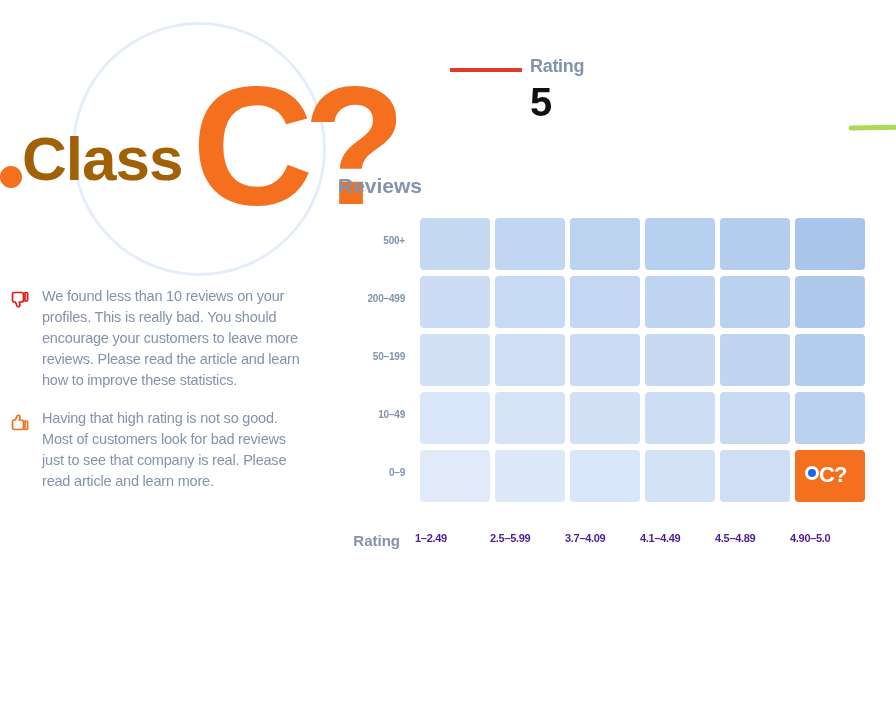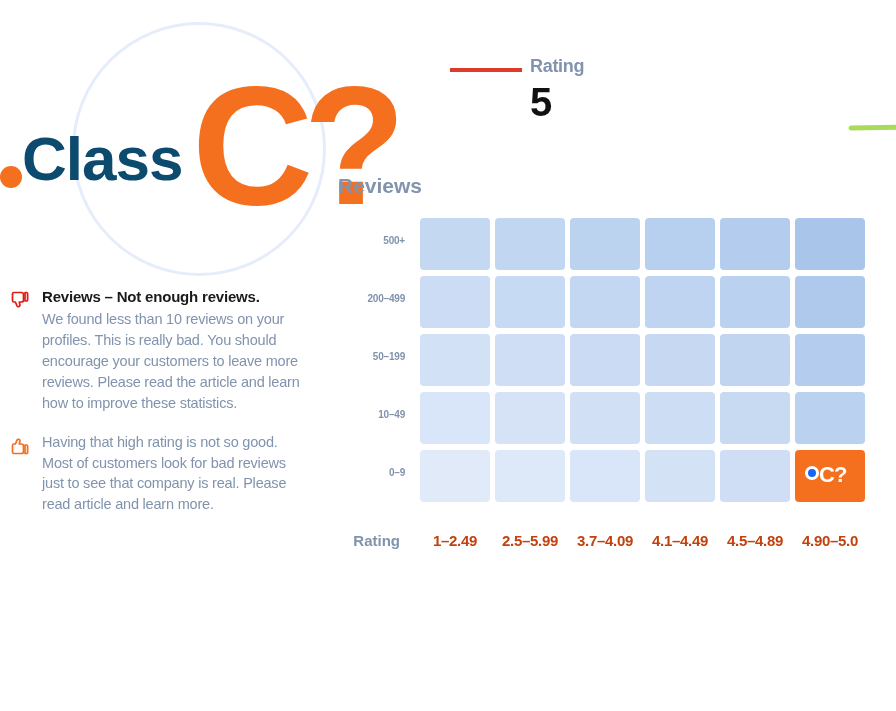--- a/index.html
+++ b/index.html
@@ -43,21 +43,21 @@
     height: 22px;
     border-radius: 50%;
     background: #f4701e;
   }
   #logo-class-text {
     position: absolute;
     left: 22px;
     top: 128px;
     font-size: 62px;
     font-weight: bold;
-    color: #0c4a6e;
+    color: #a16207;
     letter-spacing: -1px;
     line-height: 1;
     white-space: nowrap;
   }
   #logo-grade {
     position: absolute;
     left: 192px;
     top: 62px;
     font-size: 168px;
     font-weight: bold;
@@ -205,24 +205,24 @@
   #col-labels {
     position: absolute;
     left: 420px;
     top: 532px;
     width: 448px;
     height: 20px;
   }
   .col-label {
     position: absolute;
     width: 80px;
-    text-align: center;
-    font-size: 15px;
-    font-weight: bold;
-    color: #c2410c;
+    text-align: left;
+    font-size: 11px;
+    font-weight: bold;
+    color: #4c1d95;
     letter-spacing: -0.3px;
   }
   #axis-x-title {
     position: absolute;
     left: 300px;
     top: 532px;
     width: 100px;
     text-align: right;
     font-size: 15px;
     font-weight: bold;
@@ -265,21 +265,20 @@
 <div id="notes">
 
 
   <div class="note">
     <span class="note-icon">
       <svg width="20" height="20" viewBox="0 0 20 20">
         <path d="M4 2.5 h7.5 a2 2 0 0 1 2 2 v5.5 a2 2 0 0 1 -2 2 h-2.2 l0.7 3.1 a1.6 1.6 0 0 1 -3 0.8 l-1.6 -3.9 h-1.4 a1.5 1.5 0 0 1 -1.5 -1.5 v-6.5 a1.5 1.5 0 0 1 1.5 -1.5 z" fill="none" stroke="#e01b14" stroke-width="1.7" stroke-linejoin="round"></path>
         <path d="M15 2.5 h1.6 a1 1 0 0 1 1 1 v6.5 a1 1 0 0 1 -1 1 h-1.6 z" fill="none" stroke="#e01b14" stroke-width="1.7" stroke-linejoin="round"></path>
       </svg>
     </span>
-    <div class="note-title">Reviews – Not enough reviews.</div>
     <div class="note-body">We found less than 10 reviews on your profiles. This is really bad. You should encourage your customers to leave more reviews. Please read the article and learn how to improve these statistics.</div>
   </div>
 
   <div class="note">
     <span class="note-icon">
       <svg width="20" height="20" viewBox="0 0 20 20">
         <path d="M4 17.5 h7.5 a2 2 0 0 0 2 -2 v-5.5 a2 2 0 0 0 -2 -2 h-2.2 l0.7 -3.1 a1.6 1.6 0 0 0 -3 -0.8 l-1.6 3.9 h-1.4 a1.5 1.5 0 0 0 -1.5 1.5 v6.5 a1.5 1.5 0 0 0 1.5 1.5 z" fill="none" stroke="#f4701e" stroke-width="1.7" stroke-linejoin="round"></path>
         <path d="M15 17.5 h1.6 a1 1 0 0 0 1 -1 v-6.5 a1 1 0 0 0 -1 -1 h-1.6 z" fill="none" stroke="#f4701e" stroke-width="1.7" stroke-linejoin="round"></path>
       </svg>
     </span>

